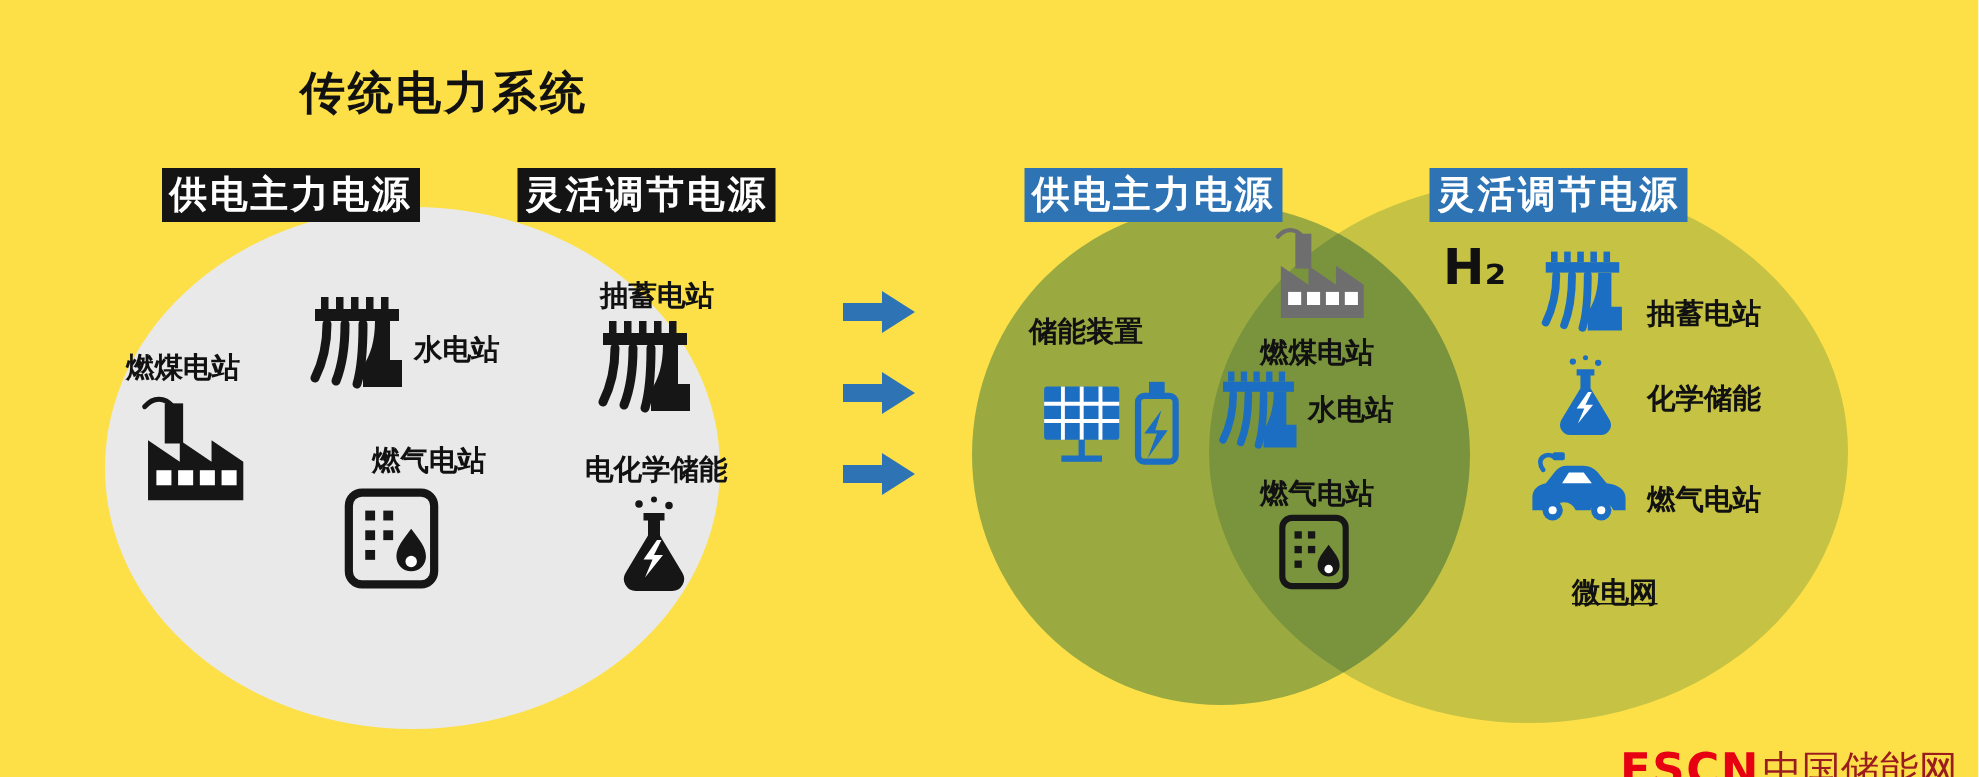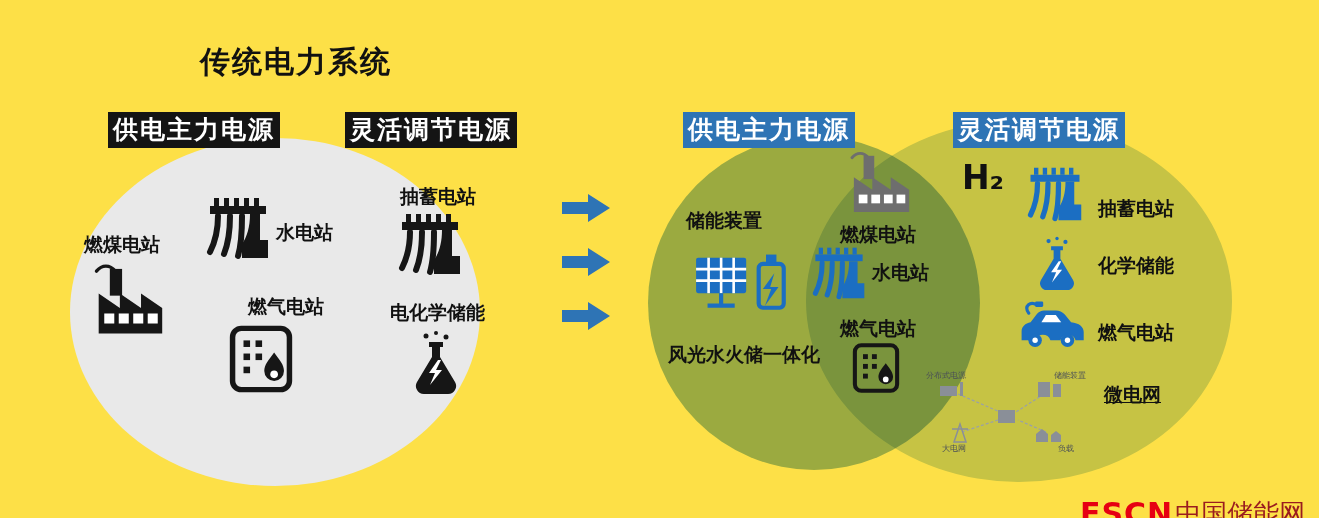--- a/index.html
+++ b/index.html
@@ -184,21 +184,20 @@
   <div class="vcircle vleft"></div>
   <div class="vcircle vright"></div>
 
   <div class="badge blue" style="left:683px; top:112px;">供电主力电源</div>
   <div class="badge blue" style="left:953px; top:112px;">灵活调节电源</div>
 
   <div class="lbl" style="left:686px; top:208px;">储能装置</div>
   <svg class="icon" style="left:694px; top:246px; width:96px; height:86px; color:#1b6ec2;">
       <use href="#sym-solar-batt"></use>
     </svg>
-  <div class="lbl" style="left:668px; top:342px;">风光水火储一体化</div>
 
   <svg class="icon" style="left:848px; top:150px; width:68px; height:64px; color:#6e6e6e;">
       <use href="#sym-factory"></use>
     </svg>
   <div class="lbl" style="left:840px; top:222px;">燃煤电站</div>
   <svg class="icon" style="left:812px; top:246px; width:54px; height:54px; color:#1b6ec2;">
       <use href="#sym-dam"></use>
     </svg>
   <div class="lbl" style="left:872px; top:260px;">水电站</div>
   <div class="lbl" style="left:840px; top:316px;">燃气电站</div>
@@ -216,29 +215,20 @@
   <svg class="icon" style="left:1030px; top:236px; width:54px; height:54px; color:#1b6ec2;">
       <use href="#sym-flask"></use>
     </svg>
   <div class="lbl" style="left:1098px; top:253px;">化学储能</div>
 
   <svg class="icon" style="left:1018px; top:298px; width:72px; height:52px; color:#1b6ec2;">
       <use href="#sym-car"></use>
     </svg>
   <div class="lbl" style="left:1098px; top:320px;">燃气电站</div>
 
-  <div class="mg">
-    <svg class="mg-svg">
-        <use href="#sym-mgnet"></use>
-      </svg>
-    <span class="mg-lbl" style="left:0; top:0;">分布式电源</span>
-    <span class="mg-lbl" style="right:0; top:0;">储能装置</span>
-    <span class="mg-lbl" style="left:16px; bottom:0;">大电网</span>
-    <span class="mg-lbl" style="right:12px; bottom:0;">负载</span>
-  </div>
-  <div class="lbl" style="left:1104px; top:382px;text-decoration:underline;">微电网</div>
+  <div class="lbl" style="left:1048px; top:382px;text-decoration:underline;">微电网</div>
 
   <div class="logo">
     <span class="logo-escn">ESCN</span>
     <span class="logo-site">中国储能网</span>
   </div>
 
 </div>
 
 </body></html>

